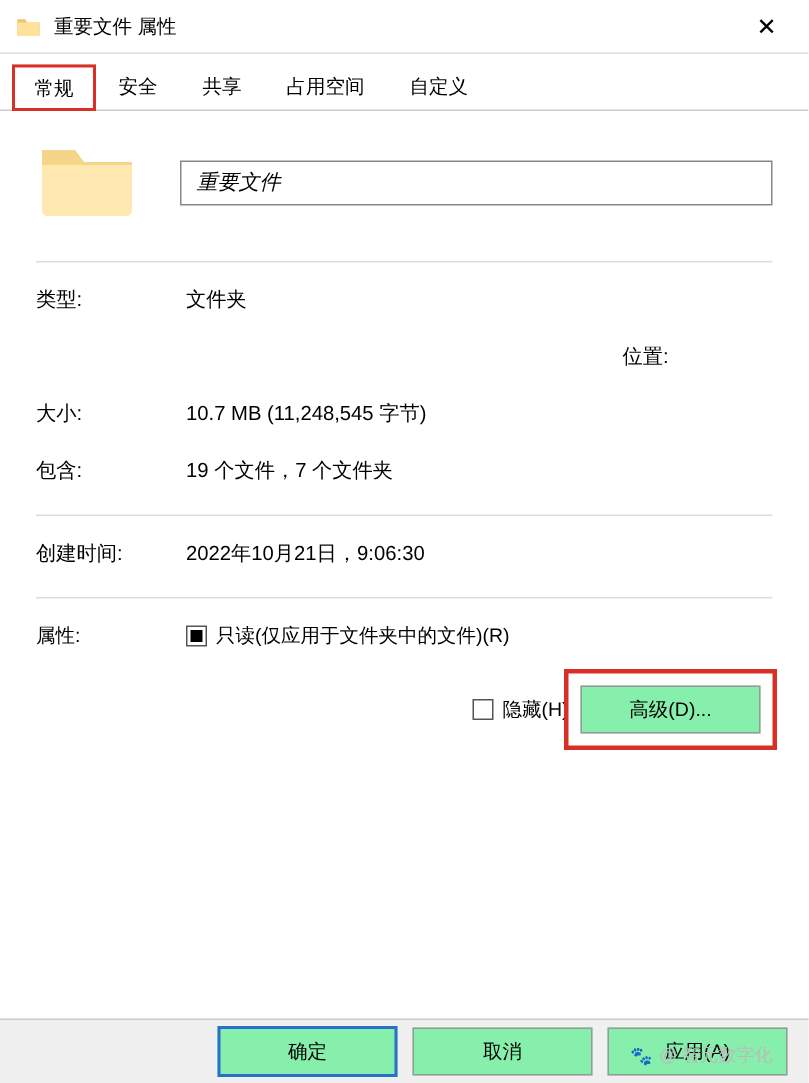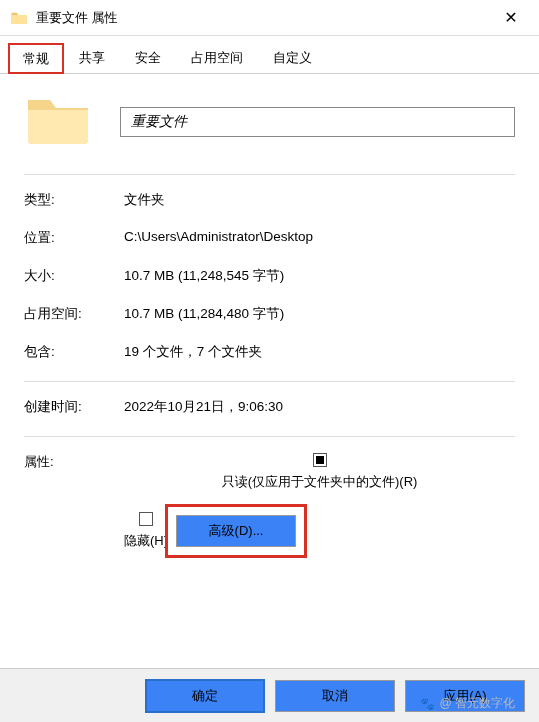--- a/index.html
+++ b/index.html
@@ -80,55 +80,54 @@
 .info-row .label { width: 100px; }
 .info-row .value { flex: 1; }
 .attr-section { display: flex; }
 .attr-left { width: 100px; }
 .attr-right { flex: 1; }
 .chk-row {
   display: flex;
   align-items: center;
   gap: 6px;
   margin-bottom: 16px;
-  flex-direction: column;
 }
 .chk {
   width: 14px; height: 14px;
   border: 1px solid #555;
   display: inline-flex;
   align-items: center; justify-content: center;
 }
 .chk-ind-square {
   width: 8px; height: 8px; background: #000;
 }
 .second-attr-line {
   display: flex;
   align-items: center;
-  justify-content: flex-start;
+  justify-content: flex-end;
   position: relative;
 }
 .adv-wrap {
   outline: 3px solid #d93025;
   padding: 8px;
   display: inline-block;
 }
 .btn {
   min-width: 120px;
   padding: 6px 18px;
   border: 1px solid #999;
-  background: #3b82f6;
+  background: #86efac;
   font-size: 13px;
   cursor: pointer;
   text-align: center;
 }
 .footer {
   position: absolute;
   bottom: 0; left: 0; right: 0;
-  height: 54px;
+  height: 43px;
   background: #f0f0f0;
   border-top: 1px solid #ccc;
   display: flex;
   justify-content: flex-end;
   align-items: center;
   padding: 8px 14px;
   gap: 10px;
 }
 .btn.primary { border: 2px solid #2a6fc9; }
 .watermark {
@@ -149,22 +148,22 @@
       <path fill="#f0c36d" d="M2 5h7l2 3h11v11a1 1 0 0 1-1 1H3a1 1 0 0 1-1-1V5z"></path>
       <path fill="#ffe29a" d="M2 8h20v11a1 1 0 0 1-1 1H3a1 1 0 0 1-1-1V8z"></path>
     </svg>
   </span>
   <span class="title">重要文件 属性</span>
   <span class="close">✕</span>
 </div>
 
 <div class="tabs">
   <div class="tab active highlight-red">常规</div>
+  <div class="tab">安全</div>
   <div class="tab">共享</div>
-  <div class="tab">安全</div>
   <div class="tab">占用空间</div>
   <div class="tab">自定义</div>
 </div>
 
 <div class="content">
 
   <div class="icon-row">
     <span class="folder-icon">
       <svg viewBox="0 0 68 56" width="68" height="56">
         <path fill="#f4d58a" d="M4 6h22l6 8h32v32a4 4 0 0 1-4 4H8a4 4 0 0 1-4-4V6z"></path>
@@ -175,29 +174,24 @@
   </div>
 
   <hr class="sep">
 
   <div class="info-row">
     <div class="label">类型:</div>
     <div class="value">文件夹</div>
   </div>
   <div class="info-row">
     <div class="label">位置:</div>
-    <div class="value">C:\Users\Administrator\Desktop</div>
   </div>
   <div class="info-row">
     <div class="label">大小:</div>
     <div class="value">10.7 MB (11,248,545 字节)</div>
-  </div>
-  <div class="info-row">
-    <div class="label">占用空间:</div>
-    <div class="value">10.7 MB (11,284,480 字节)</div>
   </div>
   <div class="info-row">
     <div class="label">包含:</div>
     <div class="value">19 个文件，7 个文件夹</div>
   </div>
 
   <hr class="sep">
 
   <div class="info-row">
     <div class="label">创建时间:</div>

